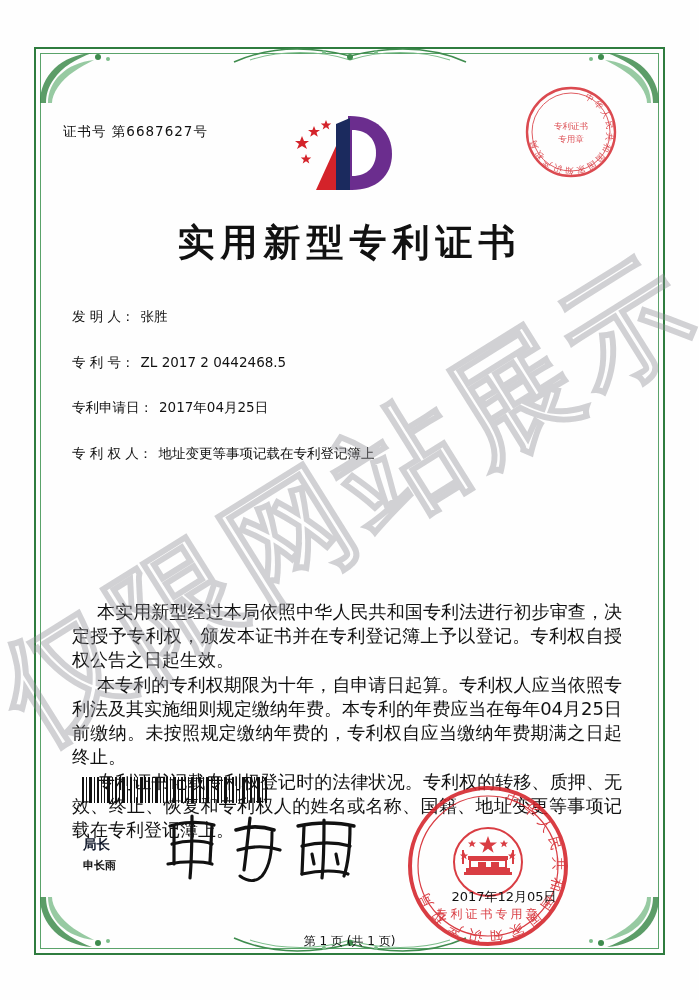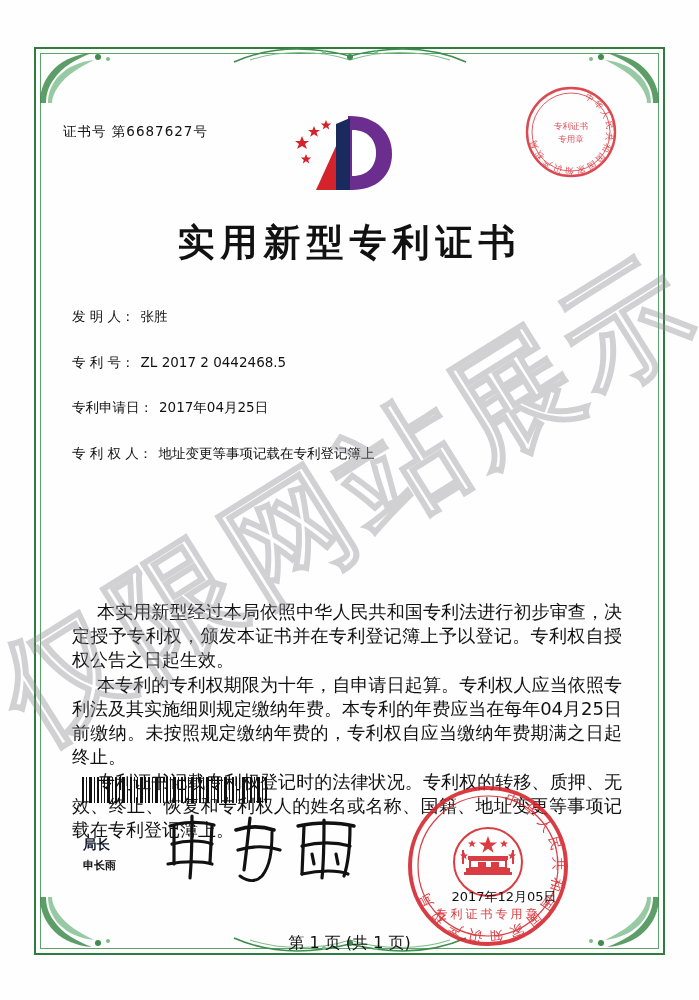--- a/index.html
+++ b/index.html
@@ -187,21 +187,21 @@
     color: #111;
     z-index: 5;
   }
 
   
   .page-footer {
     position: absolute;
     left: 0; right: 0;
     top: 933px;
     text-align: center;
-    font-size: 16px;
+    font-size: 12px;
     color: #111;
   }
 
   
   .watermark {
     position: absolute;
     left: 0; top: 0;
     width: 699px; height: 1000px;
     pointer-events: none;
     z-index: 9;

